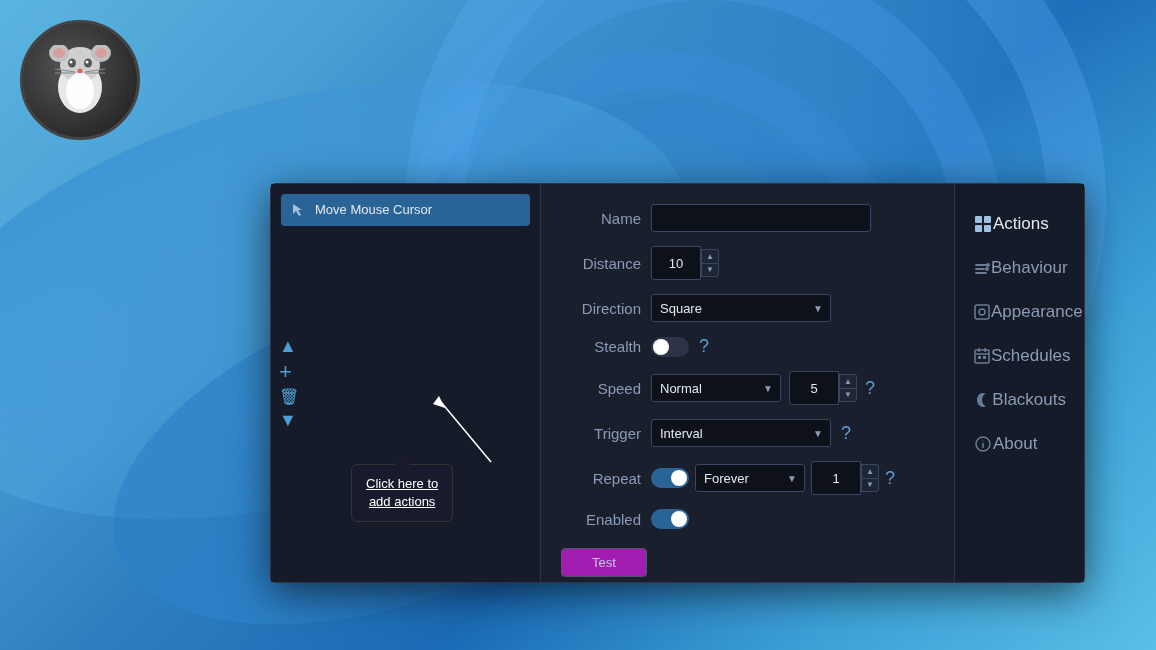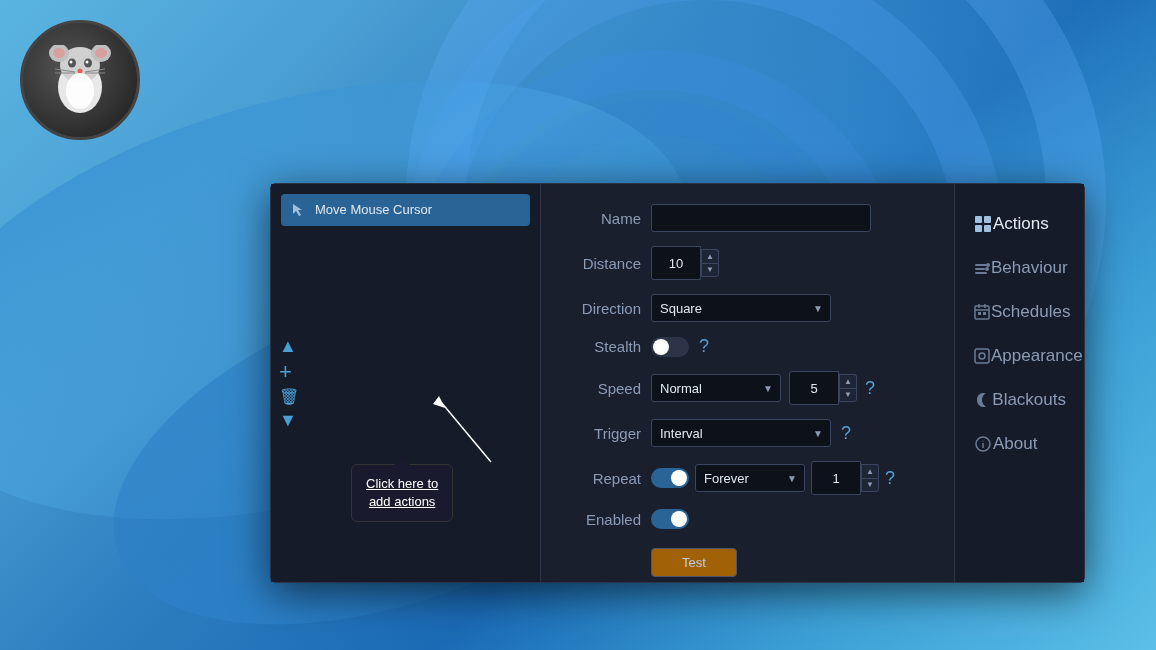--- a/index.html
+++ b/index.html
@@ -376,29 +376,28 @@
 
     
     .repeat-wrap {
       display: flex;
       align-items: center;
       gap: 6px;
     }
 
     
     .test-btn {
-      background: #a16207;
+      background: #a21caf;
       border: 1px solid #4a5570;
       color: #c0cce0;
       font-size: 13px;
       padding: 6px 30px;
       border-radius: 4px;
       cursor: pointer;
       margin-top: 5px;
-      margin-left: 90px;
     }
 
     
     .right-sidebar {
       width: 130px;
       background: #161b29;
       border-left: 1px solid #2d3448;
       padding: 20px 0;
       display: flex;
       flex-direction: column;
@@ -647,43 +646,43 @@
           <circle cx="15" cy="6" r="2" fill="#6a7b95"></circle>
           <circle cx="14" cy="10" r="2" fill="#6a7b95"></circle>
         </svg>
       </span>
       <span>Behaviour</span>
     </div>
 
     <div class="sidebar-item">
       <span class="sidebar-icon">
         <svg width="18" height="18" viewBox="0 0 18 18" fill="none" stroke="#6a7b95" stroke-width="1.5">
+          <rect x="2" y="2" width="14" height="14" rx="2"></rect>
+          <circle cx="9" cy="9" r="3"></circle>
+        </svg>
+      </span>
+      <span>Appearance</span>
+    </div>
+
+    <div class="sidebar-item">
+      <span class="sidebar-icon">
+        <svg width="18" height="18" viewBox="0 0 18 18" fill="none" stroke="#6a7b95" stroke-width="1.5">
           <rect x="2" y="3" width="14" height="13" rx="1"></rect>
           <line x1="6" y1="1" x2="6" y2="5"></line>
           <line x1="12" y1="1" x2="12" y2="5"></line>
           <line x1="2" y1="7" x2="16" y2="7"></line>
           <rect x="5" y="9" width="3" height="3" fill="#6a7b95" stroke="none"></rect>
           <rect x="10" y="9" width="3" height="3" fill="#6a7b95" stroke="none"></rect>
         </svg>
       </span>
       <span>Schedules</span>
     </div>
 
     <div class="sidebar-item">
       <span class="sidebar-icon">
-        <svg width="18" height="18" viewBox="0 0 18 18" fill="none" stroke="#6a7b95" stroke-width="1.5">
-          <rect x="2" y="2" width="14" height="14" rx="2"></rect>
-          <circle cx="9" cy="9" r="3"></circle>
-        </svg>
-      </span>
-      <span>Appearance</span>
-    </div>
-
-    <div class="sidebar-item">
-      <span class="sidebar-icon">
         <svg width="18" height="18" viewBox="0 0 18 18" fill="#6a7b95">
           <path d="M9 2 C5.5 2 3 5 3 9 C3 13 6 16 9 16 C10 16 11 15.8 11.8 15.4 C9.5 14.2 8 11.8 8 9 C8 6.2 9.5 3.8 11.8 2.6 C11 2.2 10 2 9 2 Z"></path>
         </svg>
       </span>
       <span>Blackouts</span>
     </div>
 
     <div class="sidebar-item">
       <span class="sidebar-icon">
         <svg width="18" height="18" viewBox="0 0 18 18" fill="none" stroke="#6a7b95" stroke-width="1.5">

